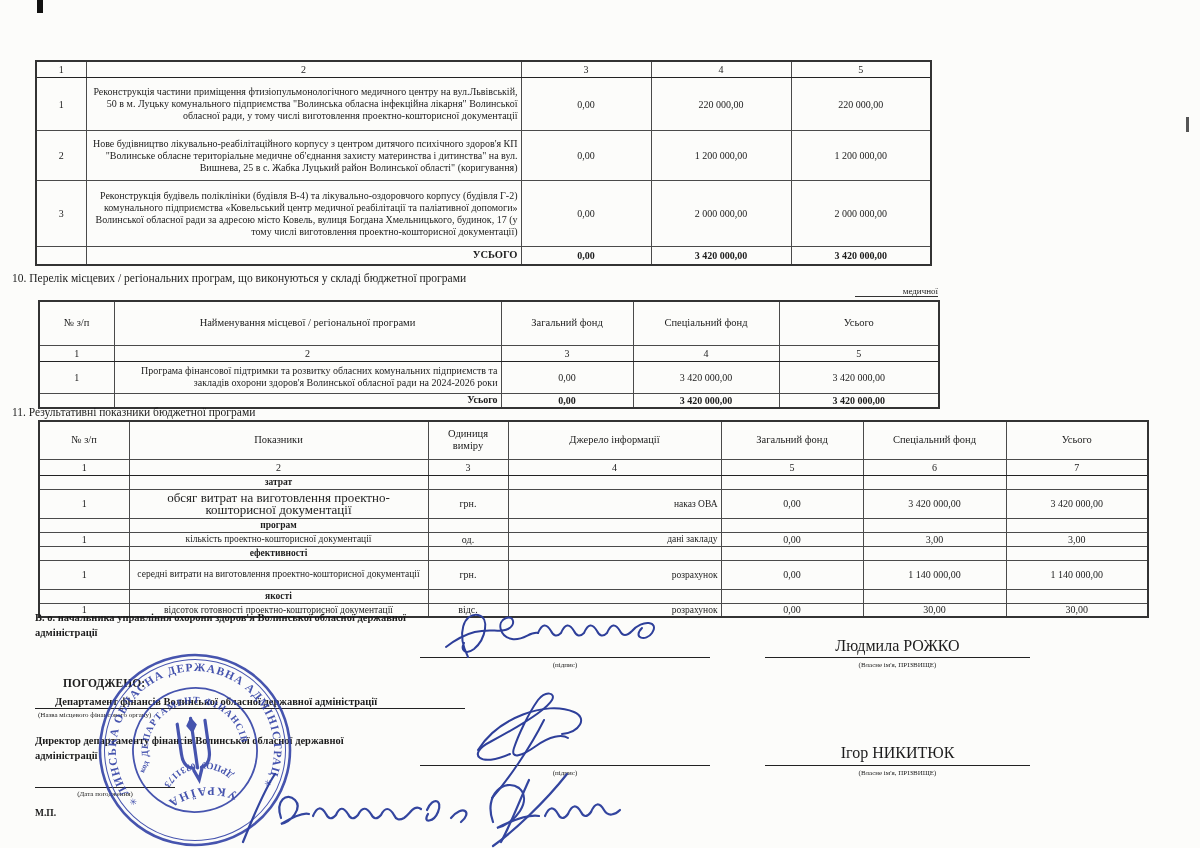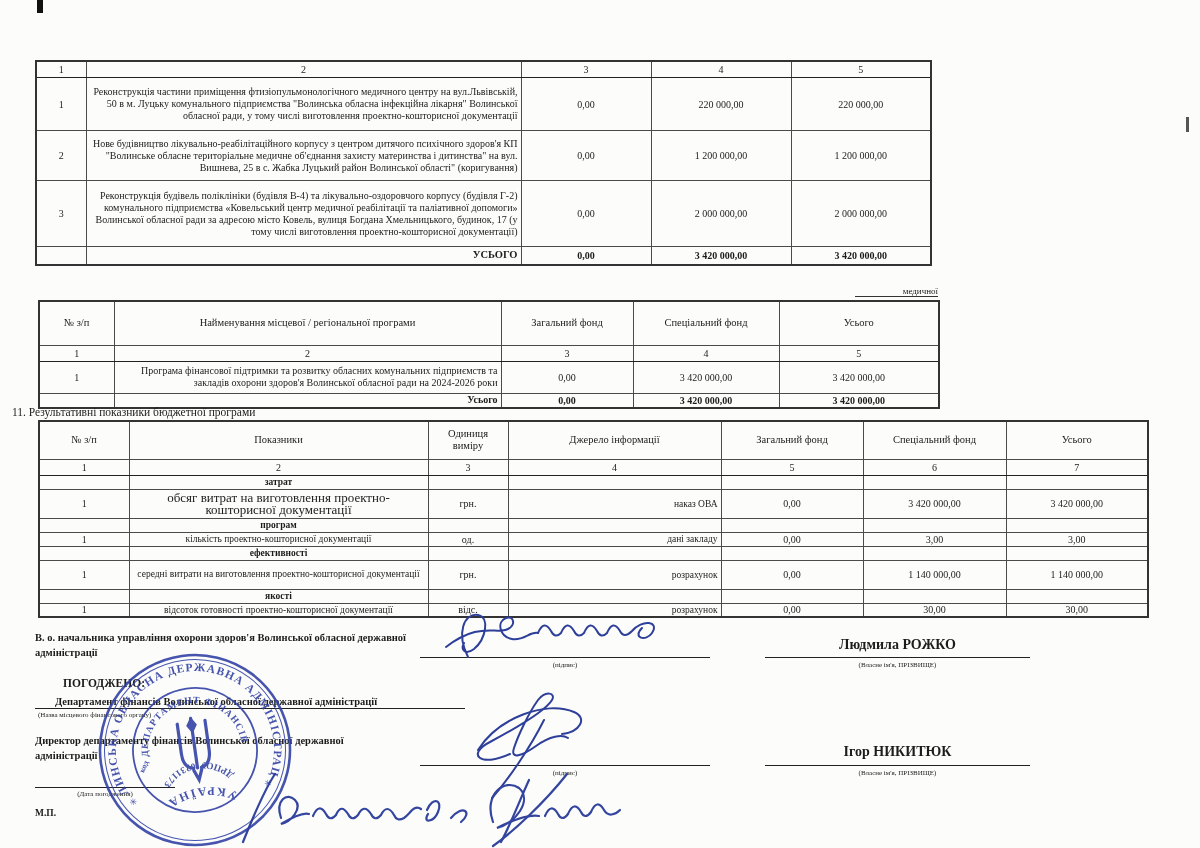--- a/index.html
+++ b/index.html
@@ -12,21 +12,21 @@
   .desc{text-align:right;font-size:10px;line-height:12px;}
   .val{text-align:center;font-size:10px;}
   .hdr{text-align:center;font-size:10.5px;line-height:12px;}
   .totalrow td{border-top:1.5px solid #222;font-weight:bold;}
   .grouprow td{font-weight:bold;text-align:center;font-size:9.5px;height:13px;}
   .sec-title{position:absolute;font-size:11.5px;}
   .note{position:absolute;font-size:9px;border-bottom:1px solid #333;}
   .sig-title{position:absolute;font-weight:bold;font-size:10.5px;line-height:15px;}
   .line{position:absolute;border-bottom:1.2px solid #222;}
   .caption{position:absolute;font-size:7px;color:#222;text-align:center;}
-  .name{position:absolute;font-weight:bold;font-size:14px;text-align:center;}
+  .name{position:absolute;font-weight:normal;font-size:16px;text-align:center;}
   .mark{position:absolute;background:#111;}
   .ink{position:absolute;}
 </style>
 </head>
 <body>
 
 <div class="page">
 
   <div class="mark" style="left:37px;top:0;width:6px;height:13px;"></div>
   <div class="mark" style="left:1186px;top:117px;width:3px;height:15px;background:#555;"></div>
@@ -71,20 +71,21 @@
     <tr class="totalrow" style="height:18px">
       <td></td>
       <td class="desc" style="font-size:10.5px">УСЬОГО</td>
       <td class="val">0,00</td>
       <td class="val">3 420 000,00</td>
       <td class="val">3 420 000,00</td>
     </tr>
   </tbody>
     </table>
 
+  <div class="sec-title" style="left:12px;top:272px;">10. Перелік місцевих / регіональних програм, що виконуються у складі бюджетної програми</div>
   <div class="note" style="left:855px;top:286px;width:83px;text-align:right;">медичної</div>
 
   <table class="outer" style="left:38px;top:300px;width:900px;">
     <colgroup>
         <col style="width:75px">
         <col style="width:387px">
         <col style="width:132px">
         <col style="width:146px">
         <col style="width:160px">
       </colgroup>
@@ -223,21 +224,21 @@
       <td class="val" style="font-size:9.5px">відсоток готовності проектно-кошторисної документації</td>
       <td class="val">відс.</td>
       <td class="desc" style="font-size:9.5px">розрахунок</td>
       <td class="val">0,00</td>
       <td class="val">30,00</td>
       <td class="val">30,00</td>
     </tr>
   </tbody>
     </table>
 
-  <div class="sig-title" style="left:35px;top:630px;width:400px;">В. о. начальника управління охорони здоров'я Волинської обласної державної адміністрації</div>
+  <div class="sig-title" style="left:35px;top:610px;width:400px;">В. о. начальника управління охорони здоров'я Волинської обласної державної адміністрації</div>
   <div class="line" style="left:420px;top:640px;width:290px;height:17px;"></div>
   <div class="caption" style="left:480px;top:661px;width:170px;">(підпис)</div>
   <div class="name" style="left:765px;top:637px;width:265px;">Людмила РОЖКО</div>
   <div class="line" style="left:765px;top:640px;width:265px;height:17px;"></div>
   <div class="caption" style="left:765px;top:661px;width:265px;">(Власне ім'я, ПРІЗВИЩЕ)</div>
 
   <div class="sig-title" style="left:35px;top:676px;font-size:11.5px;margin-left:28px;">ПОГОДЖЕНО:</div>
   <div class="sig-title" style="left:55px;top:694px;">Департамент фінансів Волинської обласної державної адміністрації</div>
   <div class="line" style="left:35px;top:694px;width:430px;height:14px;"></div>
   <div class="caption" style="left:38px;top:711px;width:160px;text-align:left;">(Назва місцевого фінансового органу)</div>

